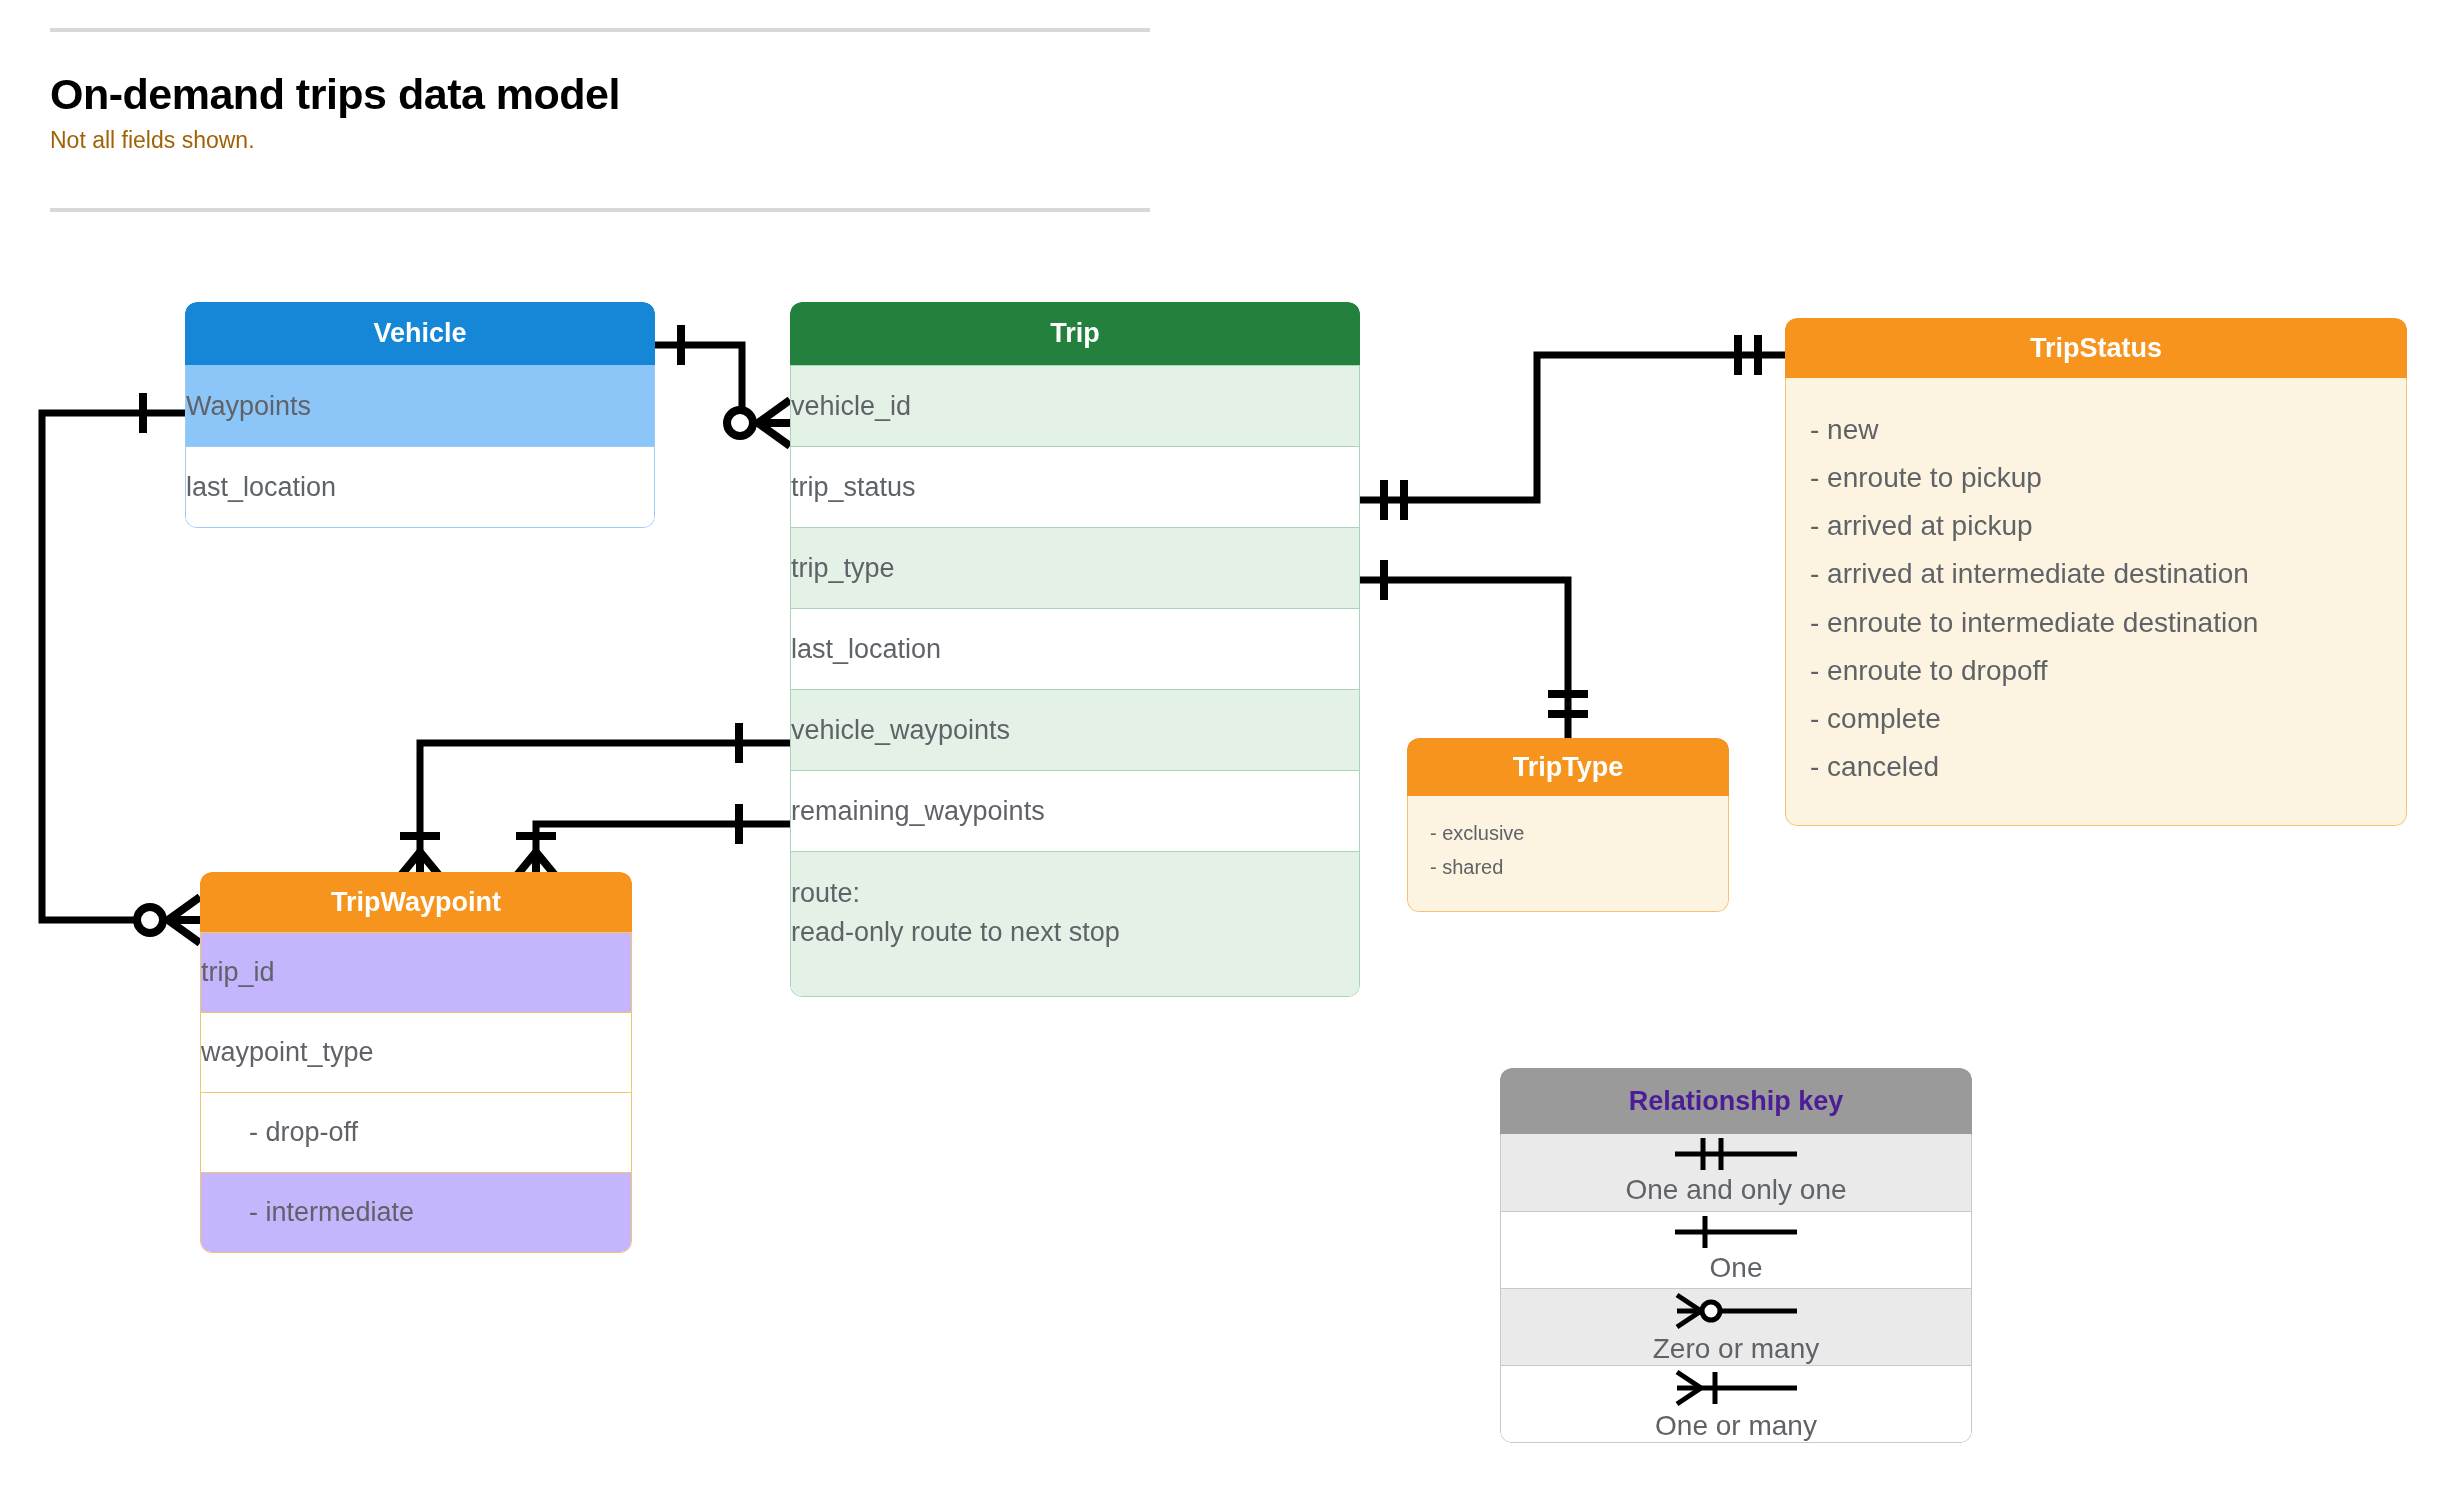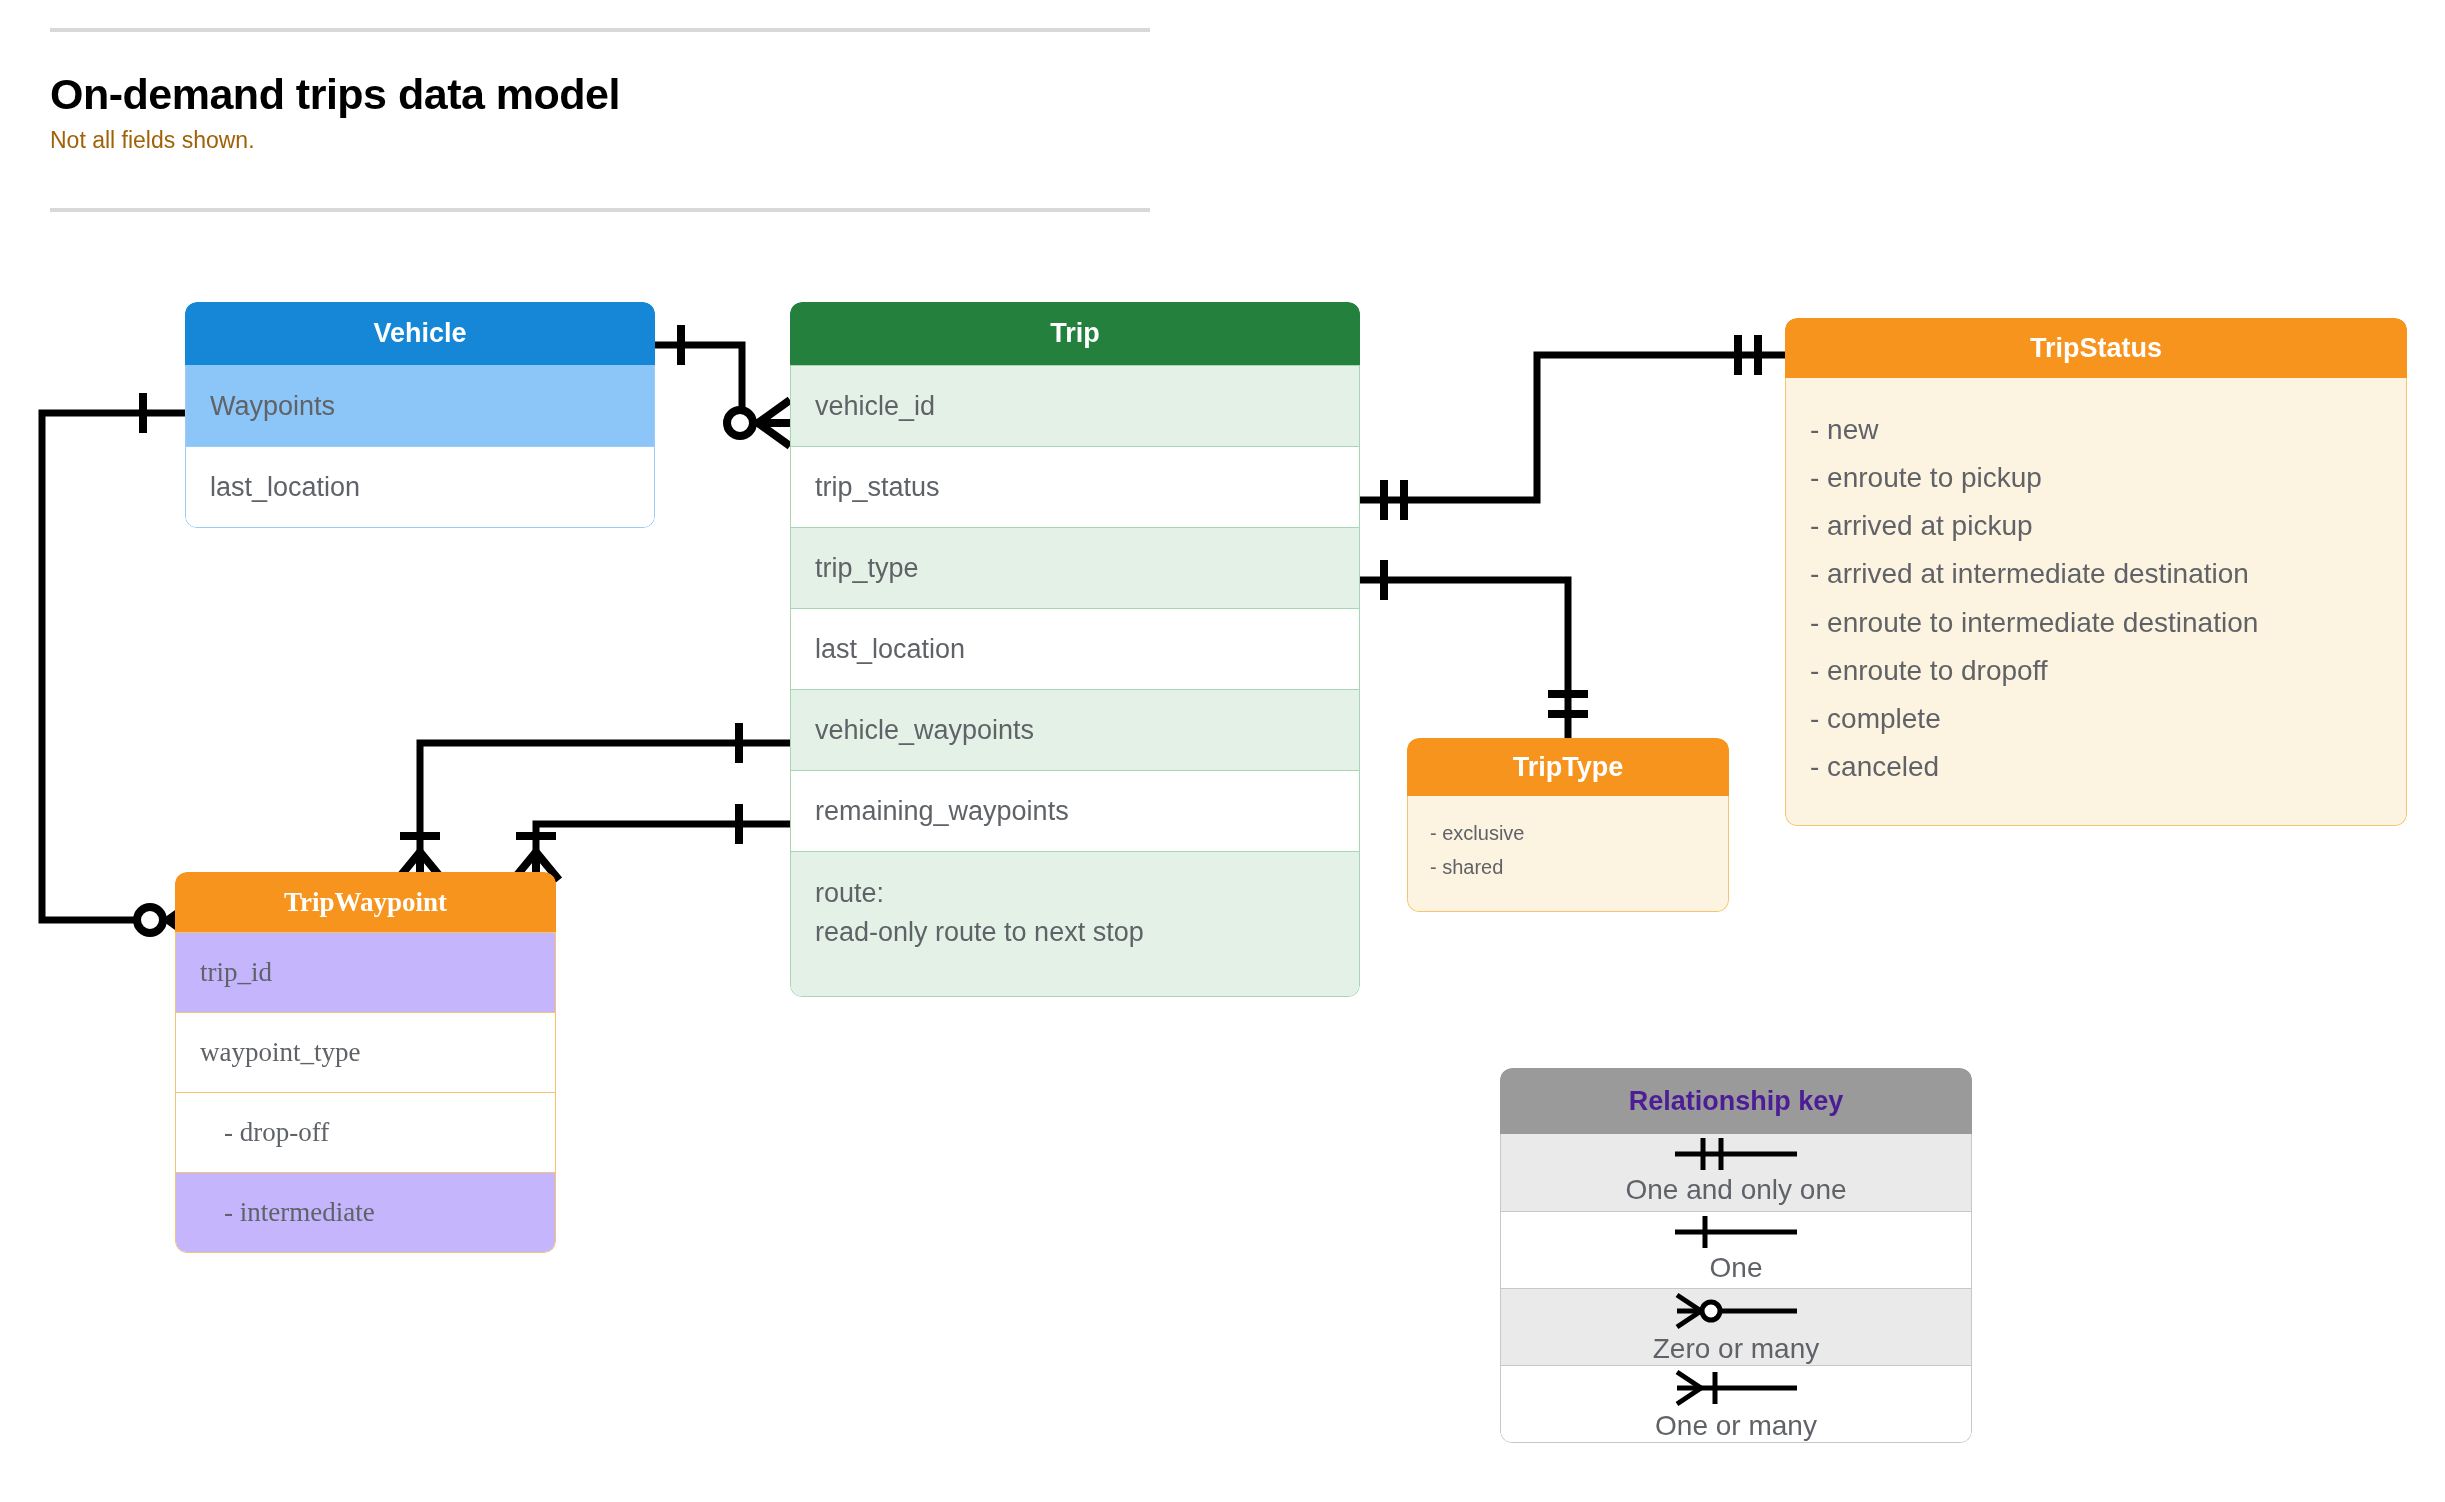--- a/index.html
+++ b/index.html
@@ -56,21 +56,20 @@
     box-sizing: border-box;
     border-bottom-left-radius: 12px;
     border-bottom-right-radius: 12px;
     overflow: hidden;
   }
   .row {
     font-size: 27px;
     color: #5f6368;
     display: flex;
     align-items: center;
-    padding-left: 24px;
     box-sizing: border-box;
     border-top: 1.5px solid transparent;
   }
   .row.multiline {
     display: block;
     padding-top: 22px;
     line-height: 1.45;
   }
 
   
@@ -106,21 +105,21 @@
   #entity-triptype .entity-header { background: #F7941E; height: 58px; border-radius: 12px 12px 0 0; text-align: center; }
   #entity-triptype .entity-body {
     border-color: #f6c370; background: #FDF3E1;
     padding: 20px 0 26px 0;
   }
   #entity-triptype .listline {
     font-size: 20px; color: #5f6368; padding-left: 22px; line-height: 1.72;
   }
 
   
-  #entity-tripwaypoint { left: 175px; top: 872px; width: 381px; font-family: Liberation Serif, serif; }
+  #entity-tripwaypoint { left: 200px; top: 872px; width: 432px; }
   #entity-tripwaypoint .entity-header { background: #F7941E; height: 60px; border-radius: 12px 12px 0 0; }
   #entity-tripwaypoint .entity-body { border-color: #f6c370; background: #ffffff; }
   #entity-tripwaypoint .row { height: 80px; border-top-color: #f6c370; }
   #entity-tripwaypoint .row.alt { background: #c4b5fd; }
   #entity-tripwaypoint .row.plain { background: #ffffff; }
   #entity-tripwaypoint .row.indent { padding-left: 48px; }
 
   
   #legend {
     position: absolute; left: 1500px; top: 1068px; width: 472px;

